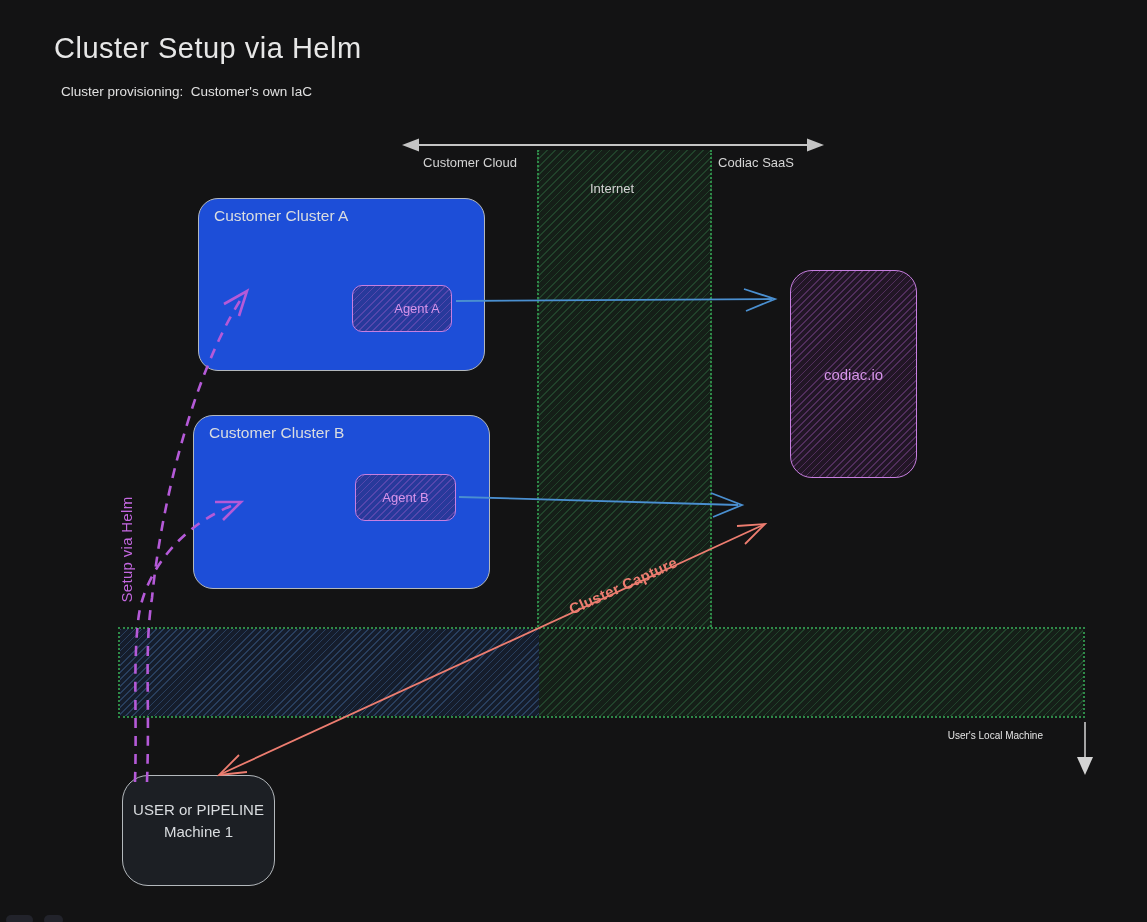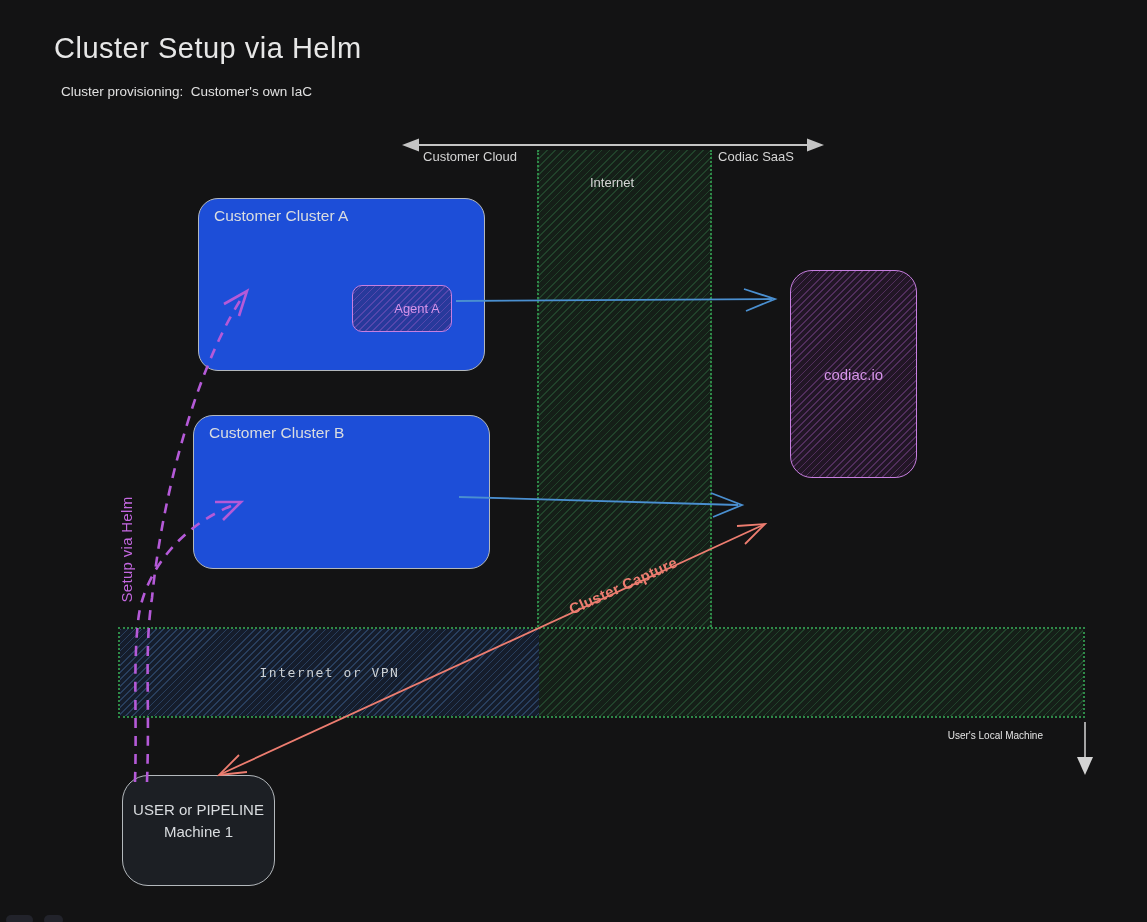--- a/index.html
+++ b/index.html
@@ -10,21 +10,21 @@
     color:#dcdcdc;
   }
   .abs{position:absolute;}
 
   
   .title{left:54px;top:32px;font-size:29px;font-weight:500;color:#e7e7e7;letter-spacing:.5px;}
   .subtitle{left:61px;top:83px;font-size:13.5px;line-height:18px;color:#e0e0e0;white-space:pre;}
   .subtitle2{top:101px;}
 
   
-  .zone-label{top:149px;font-size:13px;color:#d4d4d4;text-align:center;width:140px;}
+  .zone-label{top:155px;font-size:13px;color:#d4d4d4;text-align:center;width:140px;}
   .zl-cloud{left:400px;}
   .zl-internet{left:542px;margin-top:26px;}
   .zl-saas{left:686px;}
 
   
   .hatch-green{
     background:
       repeating-linear-gradient(135deg, rgba(64,158,92,.28) 0 1.2px, transparent 1.2px 5.5px),
       rgba(26,58,36,.30);
   }
@@ -56,21 +56,21 @@
     letter-spacing:1.5px;color:#ccd1d5;
   }
 
   
   .node-box{
     border:1.5px solid #b3b8bc;border-radius:20px;background:#1d4ed8;
     box-sizing:border-box;
   }
   .node-label{font-size:15.5px;color:#dadde0;}
   .cluster-a{left:198px;top:198px;width:287px;height:173px;}
-  .cluster-b{left:193px;top:415px;width:297px;height:154px;}
+  .cluster-b{left:193px;top:415px;width:297px;height:174px;}
   .cluster-title{left:15px;top:8px;position:absolute;}
 
   .agent-box{
     border:1.8px solid #c77fe0;border-radius:10px;box-sizing:border-box;
     display:flex;align-items:center;justify-content:center;
     font-size:13px;color:#d795ea;
   }
   .agent-a{left:352px;top:285px;width:100px;height:47px;padding-left:30px;}
   .agent-b{left:355px;top:474px;width:101px;height:47px;}
 
@@ -117,36 +117,38 @@
 
 <div class="canvas">
 
   <div class="abs title">Cluster Setup via Helm</div>
   <div class="abs subtitle">Cluster provisioning:  Customer's own IaC</div>
 
   <div class="abs internet-column hatch-green"></div>
   <div class="abs bottom-band">
     <div class="abs band-blue hatch-blue"></div>
     <div class="abs band-green hatch-green"></div>
-    <div class="abs vpn-label">Internet or VPN</div>
   </div>
 
   <div class="abs zone-label zl-cloud">Customer Cloud</div>
   <div class="abs zone-label zl-internet">Internet</div>
   <div class="abs zone-label zl-saas">Codiac SaaS</div>
 
   <div class="abs node-box cluster-a">
     <div class="cluster-title node-label">Customer Cluster A</div>
   </div>
   <div class="abs agent-box agent-a hatch-magenta">
     <span>Agent A</span>
   </div>
 
   <div class="abs node-box cluster-b">
     <div class="cluster-title node-label">Customer Cluster B</div>
+  </div>
+  <div class="abs agent-box agent-b hatch-magenta">
+    <span>Agent B</span>
   </div>
 
   <div class="abs codiac-box hatch-magenta">
     <span>codiac.io</span>
   </div>
 
   <div class="abs user-box">
     <div>USER or PIPELINE</div>
     <div>Machine 1</div>
   </div>

